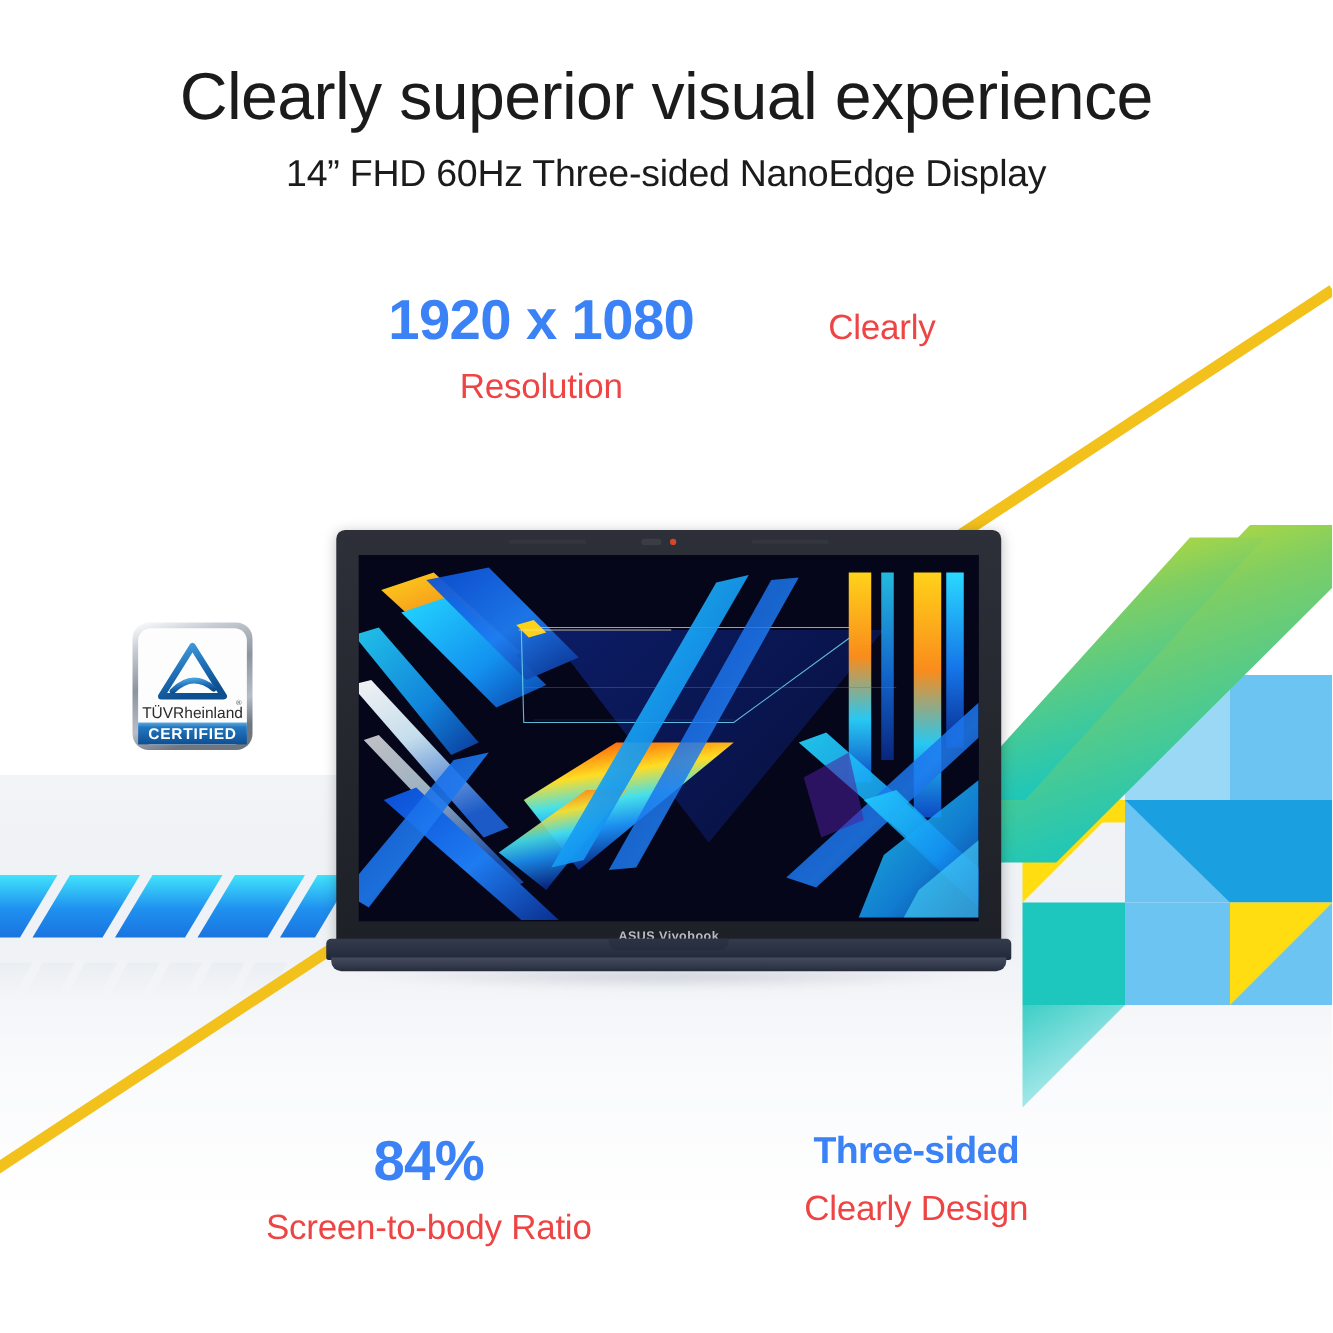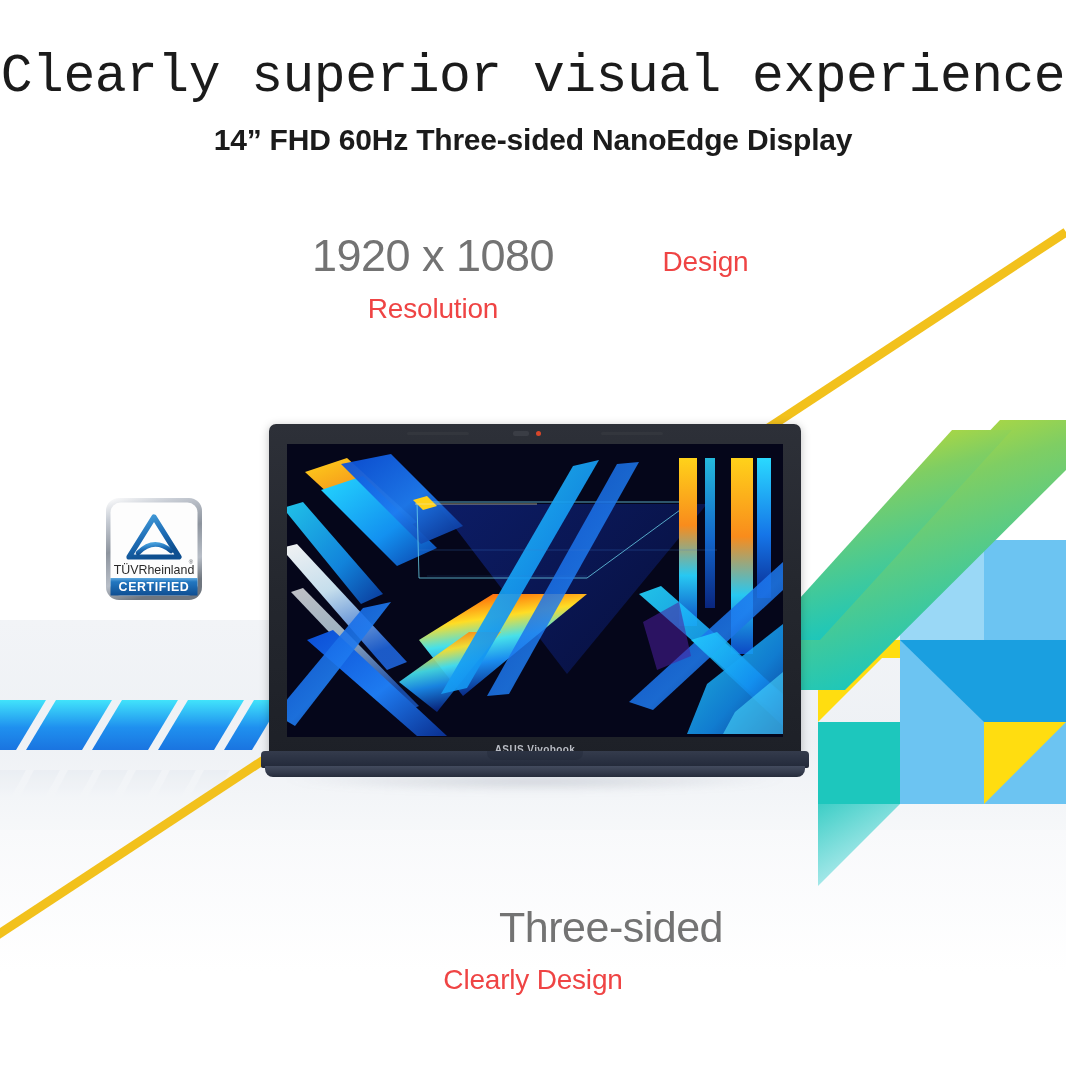--- a/index.html
+++ b/index.html
@@ -36,26 +36,25 @@
   .head-wrap {
     position:absolute; top:48px; left:0; width:1066px;
     text-align:center; z-index:6;
   }
   .title {
     font-size:53px;
     font-weight:400;
     color:#1b1b1b;
     letter-spacing:-0.5px;
     line-height:1.12;
-    font-family:Liberation Mono, monospace;
   }
   .subtitle {
     margin-top:16px;
     font-size:30px;
-    font-weight:700;
+    font-weight:400;
     color:#1b1b1b;
     letter-spacing:-0.2px;
   }
 
   
   .spec-row-top {
     position:absolute; top:232px; left:0; width:1066px;
     display:flex; justify-content:center; align-items:flex-start;
     z-index:6;
   }
@@ -66,26 +65,26 @@
   .spec-row-bottom {
     position:absolute; top:905px; left:0; width:1066px;
     display:flex; justify-content:center; align-items:flex-start;
     z-index:6;
   }
   .spec-bot-a { width:400px; text-align:center; }
   .spec-bot-b { width:380px; text-align:center; }
 
   .spec-value {
     font-size:45px;
-    font-weight:400;
-    color:#737373;
+    font-weight:700;
+    color:#3b82f6;
     line-height:1.05;
     letter-spacing:-0.5px;
   }
-  .spec-value.small { font-size:43px;text-align:right; }
+  .spec-value.small { font-size:30px; }
   .spec-label {
     margin-top:14px;
     font-size:28px;
     font-weight:400;
     color:#ef4444;
     letter-spacing:-0.2px;
   }
 
   
   .tuv {
@@ -240,21 +239,21 @@
     <div class="title">Clearly superior visual experience</div>
     <div class="subtitle">14” FHD 60Hz Three-sided NanoEdge Display</div>
   </div>
 
   <div class="spec-row-top">
     <div class="spec-top-a">
       <div class="spec-value">1920 x 1080</div>
       <div class="spec-label">Resolution</div>
     </div>
     <div class="spec-top-c">
-      <div class="spec-label">Design</div>
+      <div class="spec-label">Clearly</div>
     </div>
   </div>
 
   <div class="tuv">
     <svg viewBox="0 0 98 104" width="98" height="104" xmlns="http://www.w3.org/2000/svg">
       <defs>
         <linearGradient id="tFrame" x1="0" y1="0" x2="0.3" y2="1">
           <stop offset="0%" stop-color="#ffffff"></stop>
           <stop offset="20%" stop-color="#c9ced6"></stop>
           <stop offset="50%" stop-color="#8d949e"></stop>
@@ -400,19 +399,23 @@
       </div>
       <div class="base-front"></div>
     </div>
   </div>
 
   <svg class="deco-svg deco-svg-top" viewBox="0 0 1066 1066" xmlns="http://www.w3.org/2000/svg">
     <line x1="1066" y1="232" x2="-10" y2="940" stroke="#f2c11c" stroke-width="9" stroke-linecap="butt"></line>
   </svg>
 
   <div class="spec-row-bottom">
+    <div class="spec-bot-a">
+      <div class="spec-value">84%</div>
+      <div class="spec-label">Screen-to-body Ratio</div>
+    </div>
     <div class="spec-bot-b">
       <div class="spec-value small">Three-sided</div>
       <div class="spec-label">Clearly Design</div>
     </div>
   </div>
 
 </div>
 
 </body></html>

